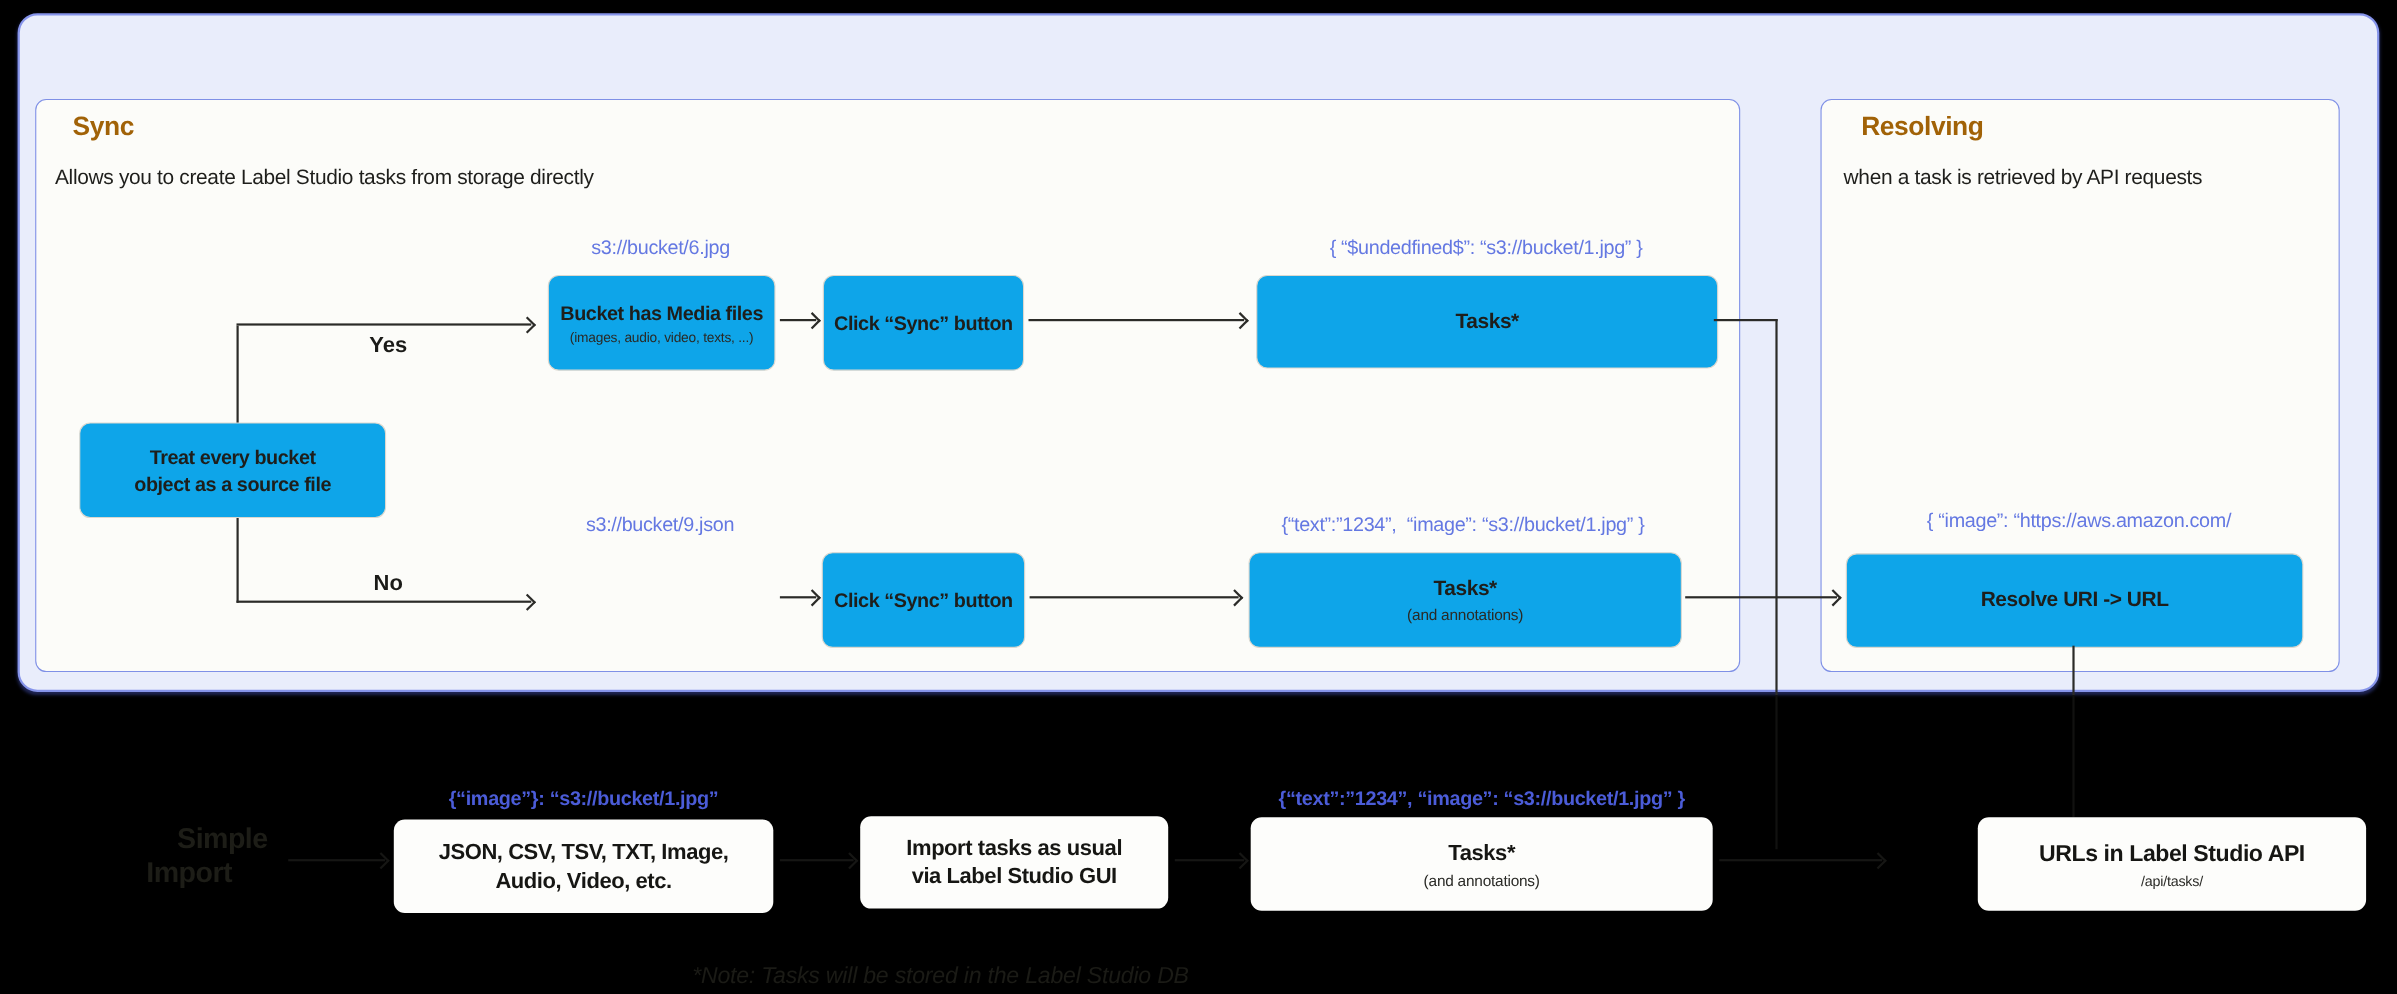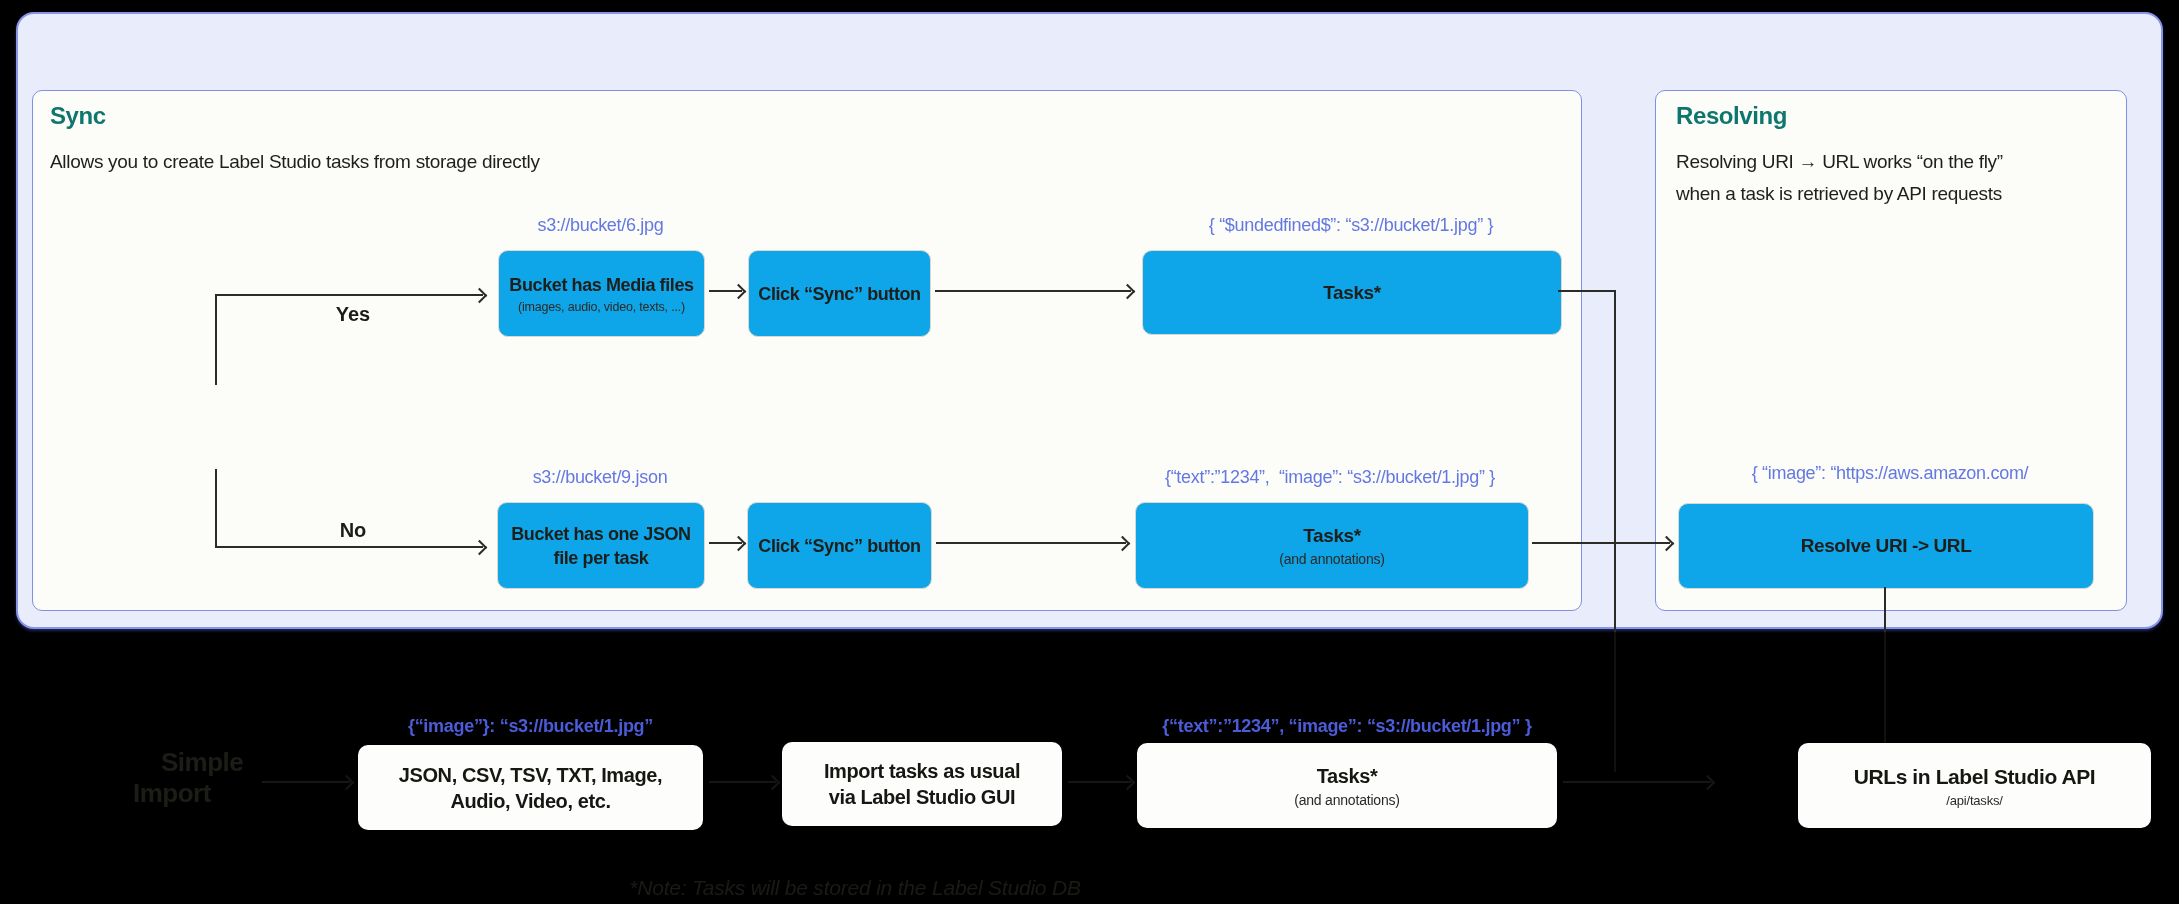--- a/index.html
+++ b/index.html
@@ -29,21 +29,21 @@
     display:flex; flex-direction:column; align-items:center; justify-content:center;
     text-align:center; color:#161613;
   }
   .bx-main   { font-weight:bold; font-size:18px; letter-spacing:-0.4px; line-height:24px; white-space:nowrap; }
   .bx-main-lg{ font-weight:bold; font-size:20px; letter-spacing:-0.4px; line-height:26px; white-space:nowrap; }
   .bx-sub    { font-size:12.5px; letter-spacing:-0.2px; margin-top:3px; white-space:nowrap; color:#2a2a26; }
   .bx-sub2   { font-size:14px; letter-spacing:-0.2px; margin-top:3px; white-space:nowrap; color:#2a2a26; }
 
   
   .h-title  { font-size:28px; font-weight:bold; letter-spacing:-0.5px; color:#101010; white-space:nowrap; }
-  .p-title  { font-size:24px; font-weight:bold; letter-spacing:-0.4px; color:#0f766e; white-space:nowrap; }
+  .p-title  { font-size:24px; font-weight:bold; letter-spacing:-0.4px; color:#a16207; white-space:nowrap;margin-left:16px; }
   .p-sub    { font-size:19px; letter-spacing:-0.3px; color:#1e1e1b; line-height:32px; }
   .jlabel   { font-size:18px; letter-spacing:-0.3px; color:#6478e2; text-align:center; white-space:pre; }
   .jlabel-b { font-size:18px; font-weight:bold; letter-spacing:-0.3px; color:#4b5cd8; text-align:center; white-space:pre; }
   .branch   { font-size:20px; font-weight:bold; color:#1b1b18; text-align:center; }
 
   
   .hline { border-top:2.5px solid; color:#2b2b28; height:0; }
   .vline { border-left:2.5px solid; color:#2b2b28; width:0; }
   .arr::after {
     content:""; position:absolute; right:-2px; top:-6px; width:9px; height:9px;
@@ -63,35 +63,38 @@
   <div class="abs outer-panel" style="left:16px; top:12px; width:2143px; height:613px;"></div>
 
 
   <div class="abs sub-panel" style="left:32px; top:90px; width:1548px; height:519px;"></div>
   <div class="abs p-title" style="left:50px; top:102px;">Sync</div>
   <div class="abs p-sub" style="left:50px; top:146px;">Allows you to create Label Studio tasks from storage directly</div>
 
   <div class="abs sub-panel" style="left:1655px; top:90px; width:470px; height:519px;"></div>
   <div class="abs p-title" style="left:1676px; top:102px;">Resolving</div>
   <div class="abs p-sub" style="left:1676px; top:146px; width:440px;">
-    <span style="display:block;">Resolving URI → URL works “on the fly”</span>
     <span style="display:block;">when a task is retrieved by API requests</span>
   </div>
   <div class="abs jlabel" style="left:1668px; top:398px; width:444px; line-height:30px;">
     <span style="display:block;">{ “image”: “https://aws.amazon.com/</span>
     <span style="display:block;">bucket/1.jpg?xxx=xxx” }</span>
   </div>
 
   <div class="abs vline" style="left:215px; top:296px; height:89px;"></div>
   <div class="abs hline arr" style="left:215px; top:294px; width:268px;"></div>
   <div class="abs vline" style="left:215px; top:469px; height:79px;"></div>
   <div class="abs hline arr" style="left:215px; top:546px; width:268px;"></div>
   <div class="abs branch" style="left:323px; top:303px; width:60px;">Yes</div>
   <div class="abs branch" style="left:323px; top:519px; width:60px;">No</div>
 
+  <div class="abs fbox" style="left:72px; top:384px; width:277px; height:85px;">
+    <span class="bx-main">Treat every bucket</span>
+    <span class="bx-main">object as a source file</span>
+  </div>
 
   <div class="abs jlabel" style="left:498px; top:215px; width:205px;">s3://bucket/6.jpg</div>
   <div class="abs fbox" style="left:498px; top:250px; width:205px; height:85px;">
     <span class="bx-main">Bucket has Media files</span>
     <span class="bx-sub">(images, audio, video, texts, ...)</span>
   </div>
   <div class="abs hline arr" style="left:709px; top:290px; width:33px;"></div>
   <div class="abs fbox" style="left:748px; top:250px; width:181px; height:85px;">
     <span class="bx-main">Click “Sync” button</span>
   </div>
@@ -99,24 +102,20 @@
   <div class="abs jlabel" style="left:1122px; top:215px; width:458px;">{ “$undedfined$”: “s3://bucket/1.jpg” }</div>
   <div class="abs fbox" style="left:1142px; top:250px; width:418px; height:83px;">
     <span class="bx-main" style="font-size:19px;">Tasks*</span>
   </div>
 
   <div class="abs hline" style="left:1558px; top:290px; width:58px;"></div>
   <div class="abs vline" style="left:1614px; top:290px; height:342px;"></div>
   <div class="abs vline hidden-line" style="left:1614px; top:632px; height:140px;"></div>
 
   <div class="abs jlabel" style="left:497px; top:467px; width:206px;">s3://bucket/9.json</div>
-  <div class="abs fbox" style="left:497px; top:502px; width:206px; height:85px;">
-    <span class="bx-main">Bucket has one JSON</span>
-    <span class="bx-main">file per task</span>
-  </div>
   <div class="abs hline arr" style="left:709px; top:542px; width:33px;"></div>
   <div class="abs fbox" style="left:747px; top:502px; width:183px; height:85px;">
     <span class="bx-main">Click “Sync” button</span>
   </div>
   <div class="abs hline arr" style="left:936px; top:542px; width:190px;"></div>
   <div class="abs jlabel" style="left:1080px; top:467px; width:500px;">{“text”:”1234”,  “image”: “s3://bucket/1.jpg” }</div>
   <div class="abs fbox" style="left:1135px; top:502px; width:392px; height:85px;">
     <span class="bx-main" style="font-size:19px;">Tasks*</span>
     <span class="bx-sub2">(and annotations)</span>
   </div>

